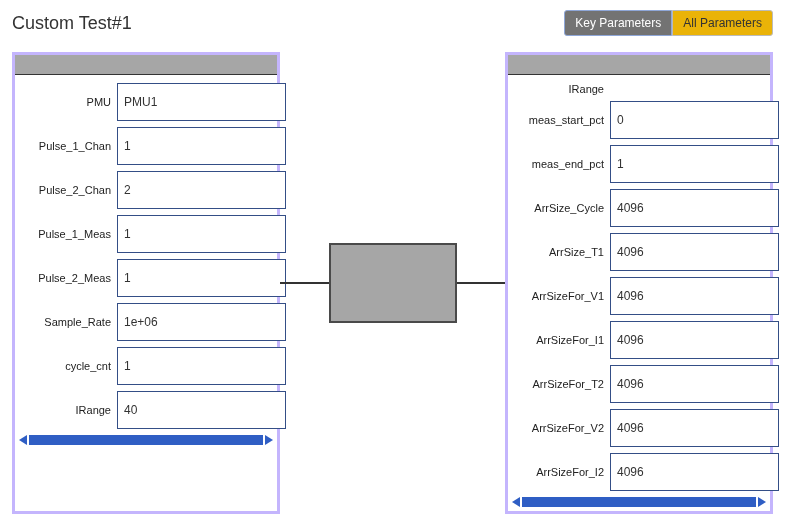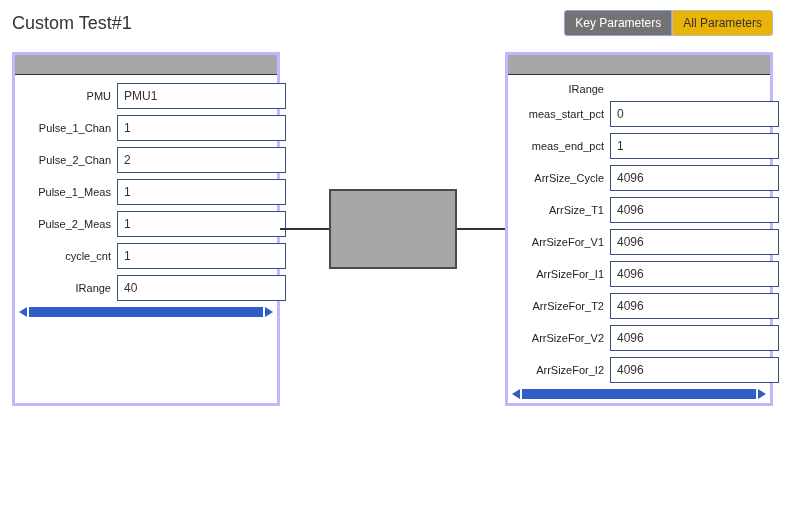--- a/index.html
+++ b/index.html
@@ -71,21 +71,21 @@
   .row-label {
     flex: 0 0 94px;
     text-align: right;
     padding-right: 6px;
     font-size: 11px;
     color: #222;
     white-space: nowrap;
   }
   .row-input {
     flex: 1;
-    height: 26px;
+    height: 38px;
     border: 1px solid #344e86;
     padding: 0 6px;
     font-size: 12px;
     color: #333;
     background: #fff;
   }
   .scroller {
     display: flex;
     align-items: center;
     height: 14px;
@@ -162,20 +162,24 @@
         </div>
         <div class="row">
           <div class="row-label">Pulse_1_Meas</div>
           <input class="row-input" value="1" style="">
         </div>
         <div class="row">
           <div class="row-label">Pulse_2_Meas</div>
           <input class="row-input" value="1" style="">
         </div>
         <div class="row">
+          <div class="row-label">Sample_Rate</div>
+          <input class="row-input" value="1e+06" style="">
+        </div>
+        <div class="row">
           <div class="row-label">cycle_cnt</div>
           <input class="row-input" value="1" style="">
         </div>
         <div class="row">
           <div class="row-label">IRange</div>
           <input class="row-input" value="40" style="">
         </div>
       </div>
     <div class="scroller">
       <div class="tri left"></div>

